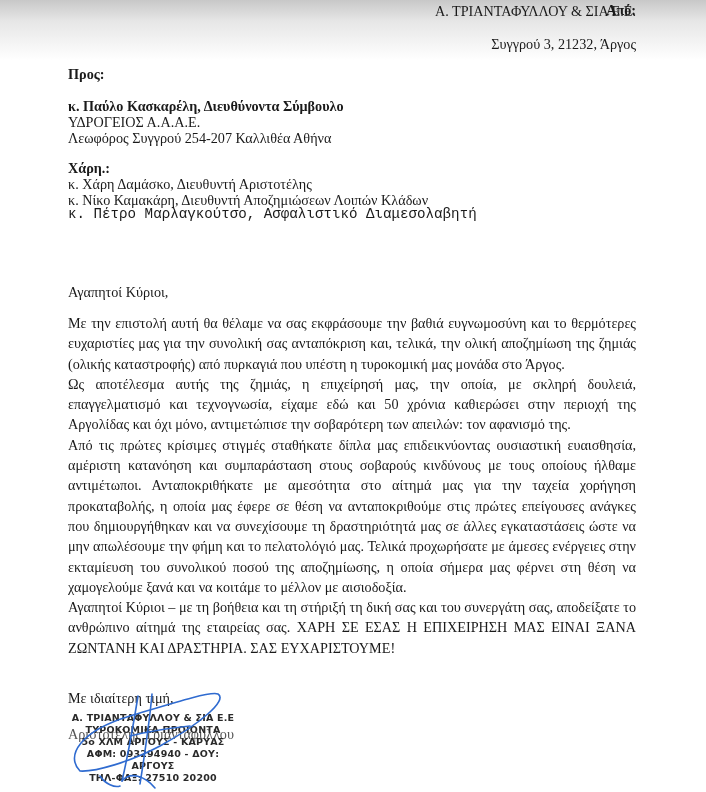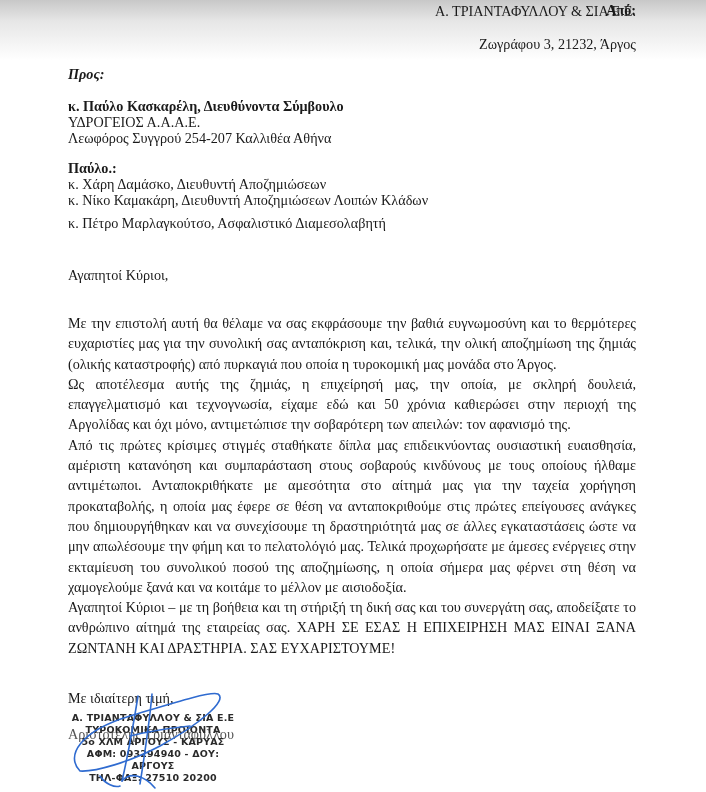--- a/index.html
+++ b/index.html
@@ -35,37 +35,37 @@
 </style>
 </head>
 <body>
 
 <div class="topshade"></div>
 
 <div class="page">
 
   <div class="line right bold" style="top:2px;">Από:</div>
   <div class="line right" style="top:3px;">Α. ΤΡΙΑΝΤΑΦΥΛΛΟΥ &amp; ΣΙΑ Ε.Ε.</div>
-  <div class="line right" style="top:36px;">Ζωγράφου 3, 21232, Άργος</div>
+  <div class="line right" style="top:36px;">Συγγρού 3, 21232, Άργος</div>
 
-  <div class="line left bold" style="top:66px;font-style:italic;">Προς:</div>
+  <div class="line left bold" style="top:66px;">Προς:</div>
   <div class="line left" style="top:98px;font-weight:bold;">κ. Παύλο Κασκαρέλη, Διευθύνοντα Σύμβουλο</div>
   <div class="line left" style="top:114px;">ΥΔΡΟΓΕΙΟΣ Α.Α.Α.Ε.</div>
   <div class="line left" style="top:130px;">Λεωφόρος Συγγρού 254-207 Καλλιθέα Αθήνα</div>
 
-  <div class="line left bold" style="top:160px;">Παύλο.:</div>
-  <div class="line left" style="top:176px;">κ. Χάρη Δαμάσκο, Διευθυντή Αποζημιώσεων</div>
+  <div class="line left bold" style="top:160px;">Χάρη.:</div>
+  <div class="line left" style="top:176px;">κ. Χάρη Δαμάσκο, Διευθυντή Αριστοτέλης</div>
   <div class="line left" style="top:192px;">κ. Νίκο Καμακάρη, Διευθυντή Αποζημιώσεων Λοιπών Κλάδων</div>
-  <div class="line left" style="top:215px;">κ. Πέτρο Μαρλαγκούτσο, Ασφαλιστικό Διαμεσολαβητή</div>
+  <div class="line left" style="top:206px;font-family:Liberation Mono, monospace;">κ. Πέτρο Μαρλαγκούτσο, Ασφαλιστικό Διαμεσολαβητή</div>
 
 
-  <div class="line left" style="top:267px;">Αγαπητοί Κύριοι,</div>
+  <div class="line left" style="top:284px;">Αγαπητοί Κύριοι,</div>
 
   <div class="para" style="top:313px;">
-    <p>Με την επιστολή αυτή θα θέλαμε να σας εκφράσουμε την βαθιά ευγνωμοσύνη και το θερμότερες ευχαριστίες μας για την συνολική σας ανταπόκριση και, τελικά, την ολική αποζημίωση της ζημιάς (ολικής καταστροφής) από πυρκαγιά που οποία η τυροκομική μας μονάδα στο Άργος.</p>
+    <p>Με την επιστολή αυτή θα θέλαμε να σας εκφράσουμε την βαθιά ευγνωμοσύνη και το θερμότερες ευχαριστίες μας για την συνολική σας ανταπόκριση και, τελικά, την ολική αποζημίωση της ζημιάς (ολικής καταστροφής) από πυρκαγιά που υπέστη η τυροκομική μας μονάδα στο Άργος.</p>
     <p>Ως αποτέλεσμα αυτής της ζημιάς, η επιχείρησή μας, την οποία, με σκληρή δουλειά, επαγγελματισμό και τεχνογνωσία, είχαμε εδώ και 50 χρόνια καθιερώσει στην περιοχή της Αργολίδας και όχι μόνο, αντιμετώπισε την σοβαρότερη των απειλών: τον αφανισμό της.</p>
     <p>Από τις πρώτες κρίσιμες στιγμές σταθήκατε δίπλα μας επιδεικνύοντας ουσιαστική ευαισθησία, αμέριστη κατανόηση και συμπαράσταση στους σοβαρούς κινδύνους με τους οποίους ήλθαμε αντιμέτωποι. Ανταποκριθήκατε με αμεσότητα στο αίτημά μας για την ταχεία χορήγηση προκαταβολής, η οποία μας έφερε σε θέση να ανταποκριθούμε στις πρώτες επείγουσες ανάγκες που δημιουργήθηκαν και να συνεχίσουμε τη δραστηριότητά μας σε άλλες εγκαταστάσεις ώστε να μην απωλέσουμε την φήμη και το πελατολόγιό μας. Τελικά προχωρήσατε με άμεσες ενέργειες στην εκταμίευση του συνολικού ποσού της αποζημίωσης, η οποία σήμερα μας φέρνει στη θέση να χαμογελούμε ξανά και να κοιτάμε το μέλλον με αισιοδοξία.</p>
     <p>Αγαπητοί Κύριοι – με τη βοήθεια και τη στήριξή τη δική σας και του συνεργάτη σας, αποδείξατε το ανθρώπινο αίτημά της εταιρείας σας. ΧΑΡΗ ΣΕ ΕΣΑΣ Η ΕΠΙΧΕΙΡΗΣΗ ΜΑΣ ΕΙΝΑΙ ΞΑΝΑ ΖΩΝΤΑΝΗ ΚΑΙ ΔΡΑΣΤΗΡΙΑ. ΣΑΣ ΕΥΧΑΡΙΣΤΟΥΜΕ!</p>
   </div>
 
   <div class="sig-area">
     <div class="line" style="left:8px; top:14px;">Με ιδιαίτερη τιμή,</div>
     <div class="line" style="left:8px; top:50px; color:#555;">Αριστοτέλης Τριανταφύλλου</div>
 
     <div class="stamp" style="left:8px; top:36px;">

